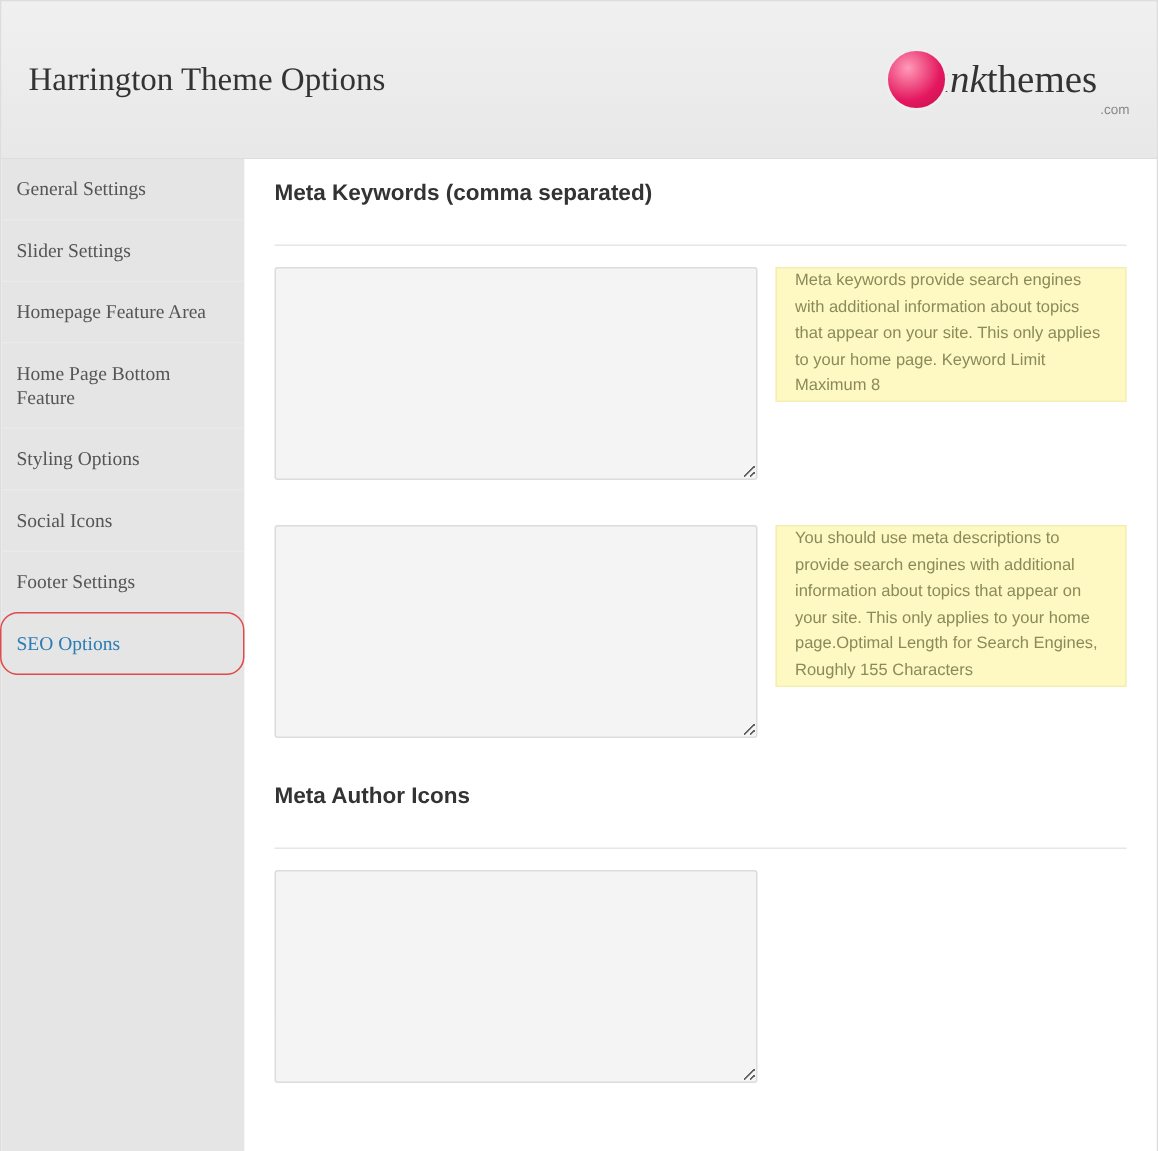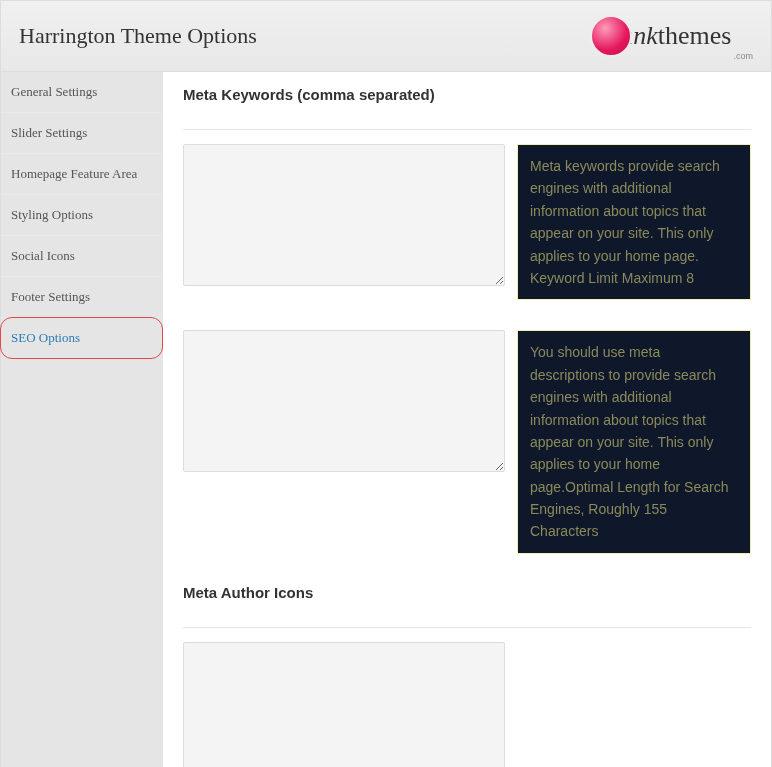--- a/index.html
+++ b/index.html
@@ -1,34 +1,34 @@
 <!DOCTYPE html>
 <html><head>
 <meta charset="utf-8">
 <style>
 * { box-sizing: border-box; margin: 0; padding: 0; }
 body { font-family: Arial, Helvetica, sans-serif; background: #fff; width: 772px; }
-.header { background: linear-gradient(#f0f0f0, #e8e8e8); border: 1px solid #ddd; padding: 2px 18px; display: flex; justify-content: space-between; align-items: center; }
+.header { background: linear-gradient(#f0f0f0, #e8e8e8); border: 1px solid #ddd; padding: 19px 18px; display: flex; justify-content: space-between; align-items: center; }
 .page-title { font-size: 22px; font-weight: normal; color: #333; font-family: Georgia, serif; }
 .logo { display: flex; align-items: center; }
 .logo-circle { width: 42px; height: 42px; border-radius: 50%; background: radial-gradient(circle at 35% 30%, #ff9bb8, #e4175e 60%, #c4104c); display: inline-block; position: relative; border: 2px solid #eee; }
 .logo-text { font-family: Georgia, serif; font-size: 26px; color: #333; margin-left: -6px; }
 .logo-text .ink { color: #333; font-style: italic; }
 .logo-text .themes { color: #333; margin-top: 36px; }
 .logo-com { font-size: 9px; color: #888; margin-left: 2px; align-self: flex-end; padding-bottom: 8px; margin-top: 48px;}
 .main { display: flex; border: 1px solid #ddd; border-top: none; min-height: 600px; }
 .sidebar { width: 162px; background: #e5e5e5; border-right: 1px solid #e5e5e5; }
 .sidebar-item { padding: 12px 10px; border-bottom: 1px solid #eaeaea; font-family: Georgia, serif; font-size: 13px; color: #555; cursor: pointer; }
 .sidebar-item.active { border: 1px solid #e04a4a; color: #2b7db3; border-radius: 12px; margin: -1px; position: relative; }
 .content { flex: 1; padding: 14px 20px 20px 20px; background: #fff; }
 .section { margin-bottom: 30px; }
 .section-title { font-size: 15px; color: #333; padding-bottom: 26px; border-bottom: 1px solid #e6e6e6; margin-bottom: 14px; font-weight: bold; }
 .section-row { display: flex; gap: 12px; }
 .textarea { width: 322px; height: 142px; border: 1px solid #dcdcdc; background: #f4f4f4; resize: both; font-family: Arial; font-size: 13px; padding: 6px; border-radius: 2px; }
-.help { flex: 1; background: #0f172a; border: 1px solid #f2efb0; padding: 10px 12px; font-size: 14px; color: #8a8a5a; line-height: 1.6; align-self: flex-start; }
+.help { flex: 1; background: #fef9c3; border: 1px solid #f2efb0; padding: 0 12px; font-size: 11px; color: #8a8a5a; line-height: 1.6; align-self: flex-start; }
 .footer { border: 1px solid #ddd; border-top: 1px solid #e8e8e8; padding: 10px 14px; display: flex; justify-content: space-between; align-items: center; background: #fafafa; position: relative; }
 .btn-reset { background: linear-gradient(#fcfcfc,#f0f0f0); border: 1px solid #c8c8c8; border-radius: 3px; padding: 6px 12px; font-size: 12px; color: #444; cursor: pointer; }
 .btn-save { background: linear-gradient(#2f9eda,#2386c2); border: 1px solid #1b6fa5; border-radius: 3px; padding: 7px 14px; font-size: 12px; color: #fff; cursor: pointer; box-shadow: inset 0 1px 0 rgba(255,255,255,0.25); }
 .arrow { position: absolute; right: 140px; bottom: 12px; pointer-events:none; }
 </style>
 </head>
 <body>
 
 <div class="header">
   <h1 class="page-title">Harrington Theme Options</h1>
@@ -37,20 +37,21 @@
     <span class="logo-text"><span class="ink">ınk</span><span class="themes">themes</span></span>
     <span class="logo-com">.com</span>
   </div>
 </div>
 
 <div class="main">
   <div class="sidebar">
     <div class="sidebar-item">General Settings</div>
     <div class="sidebar-item">Slider Settings</div>
     <div class="sidebar-item">Homepage Feature Area</div>
+    <div class="sidebar-item">Home Page Bottom Feature</div>
     <div class="sidebar-item">Styling Options</div>
     <div class="sidebar-item">Social Icons</div>
     <div class="sidebar-item">Footer Settings</div>
     <div class="sidebar-item active">SEO Options</div>
   </div>
 
   <div class="content">
     <div class="section">
       <h3 class="section-title">Meta Keywords (comma separated)</h3>
       <div class="section-row">

